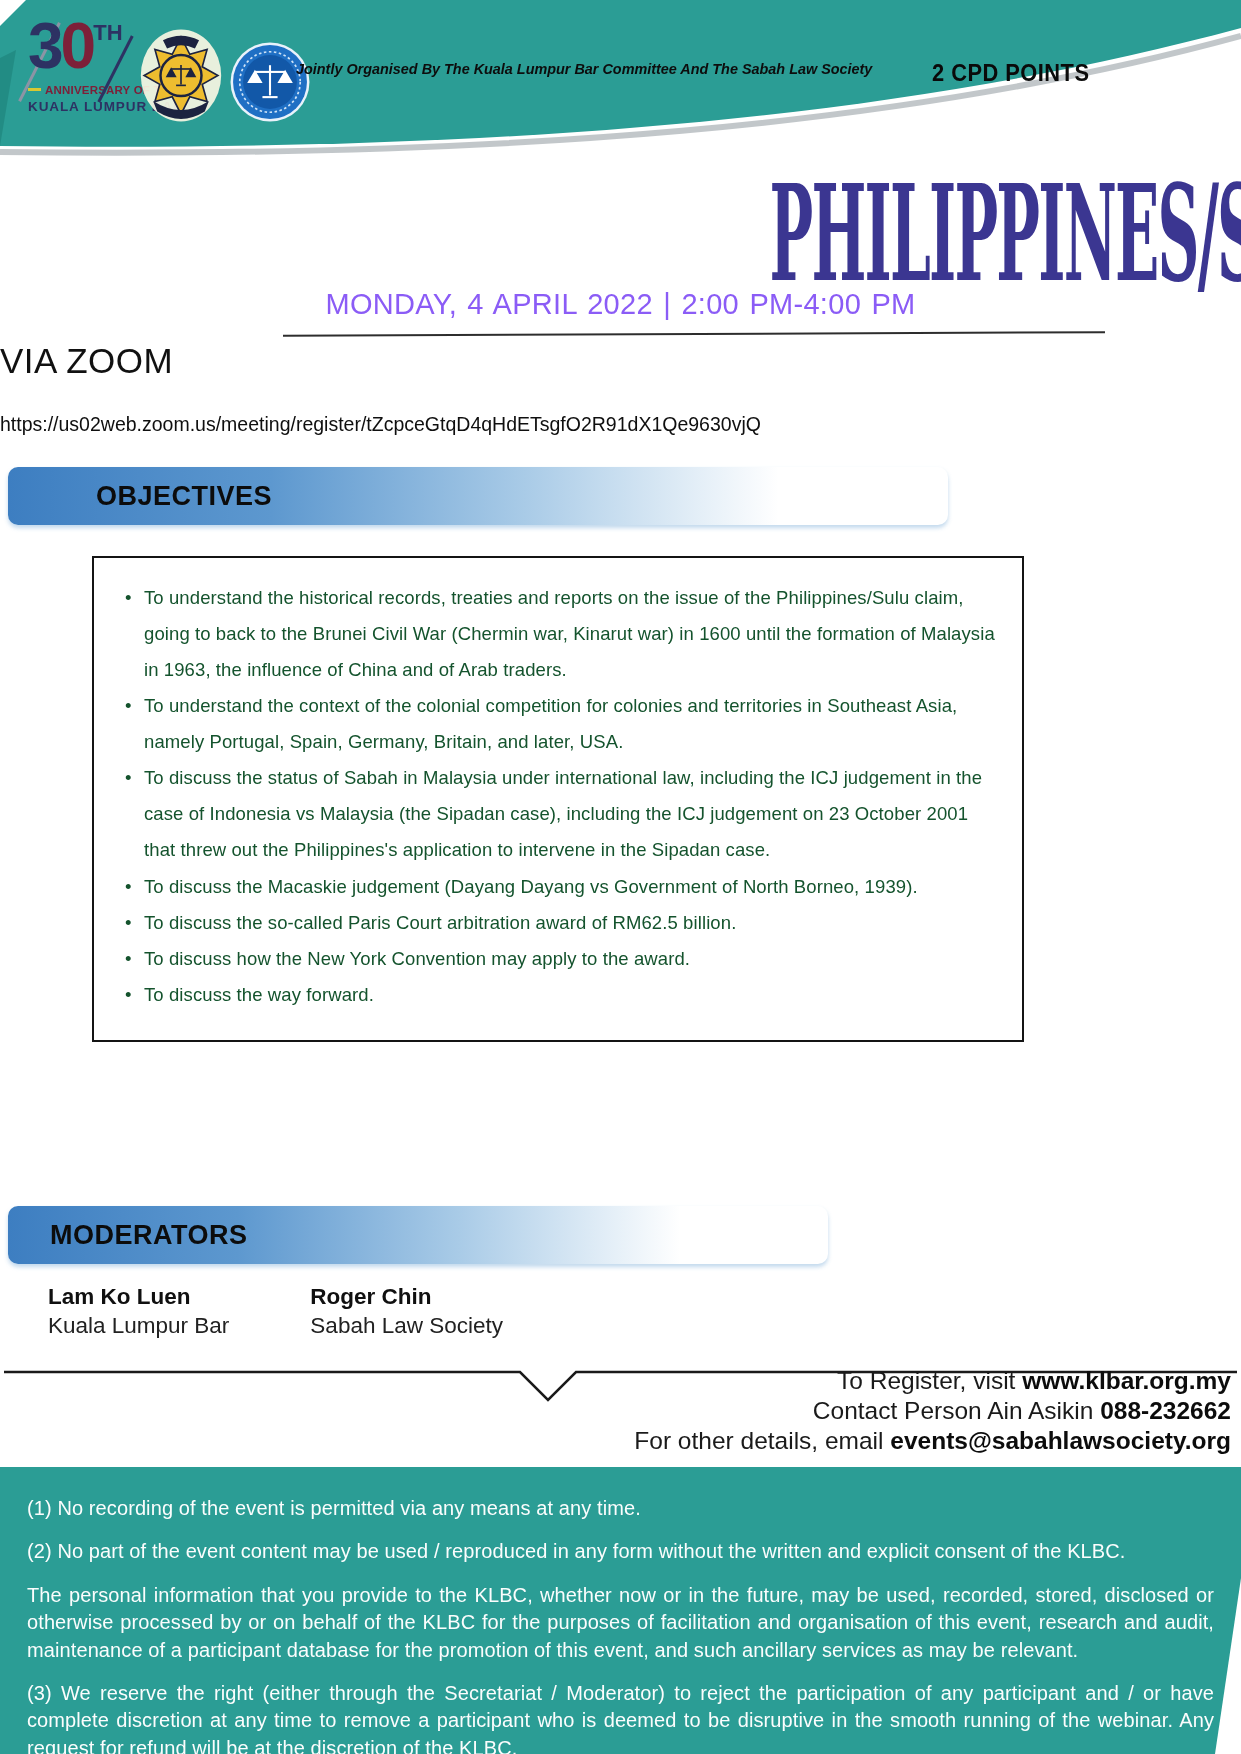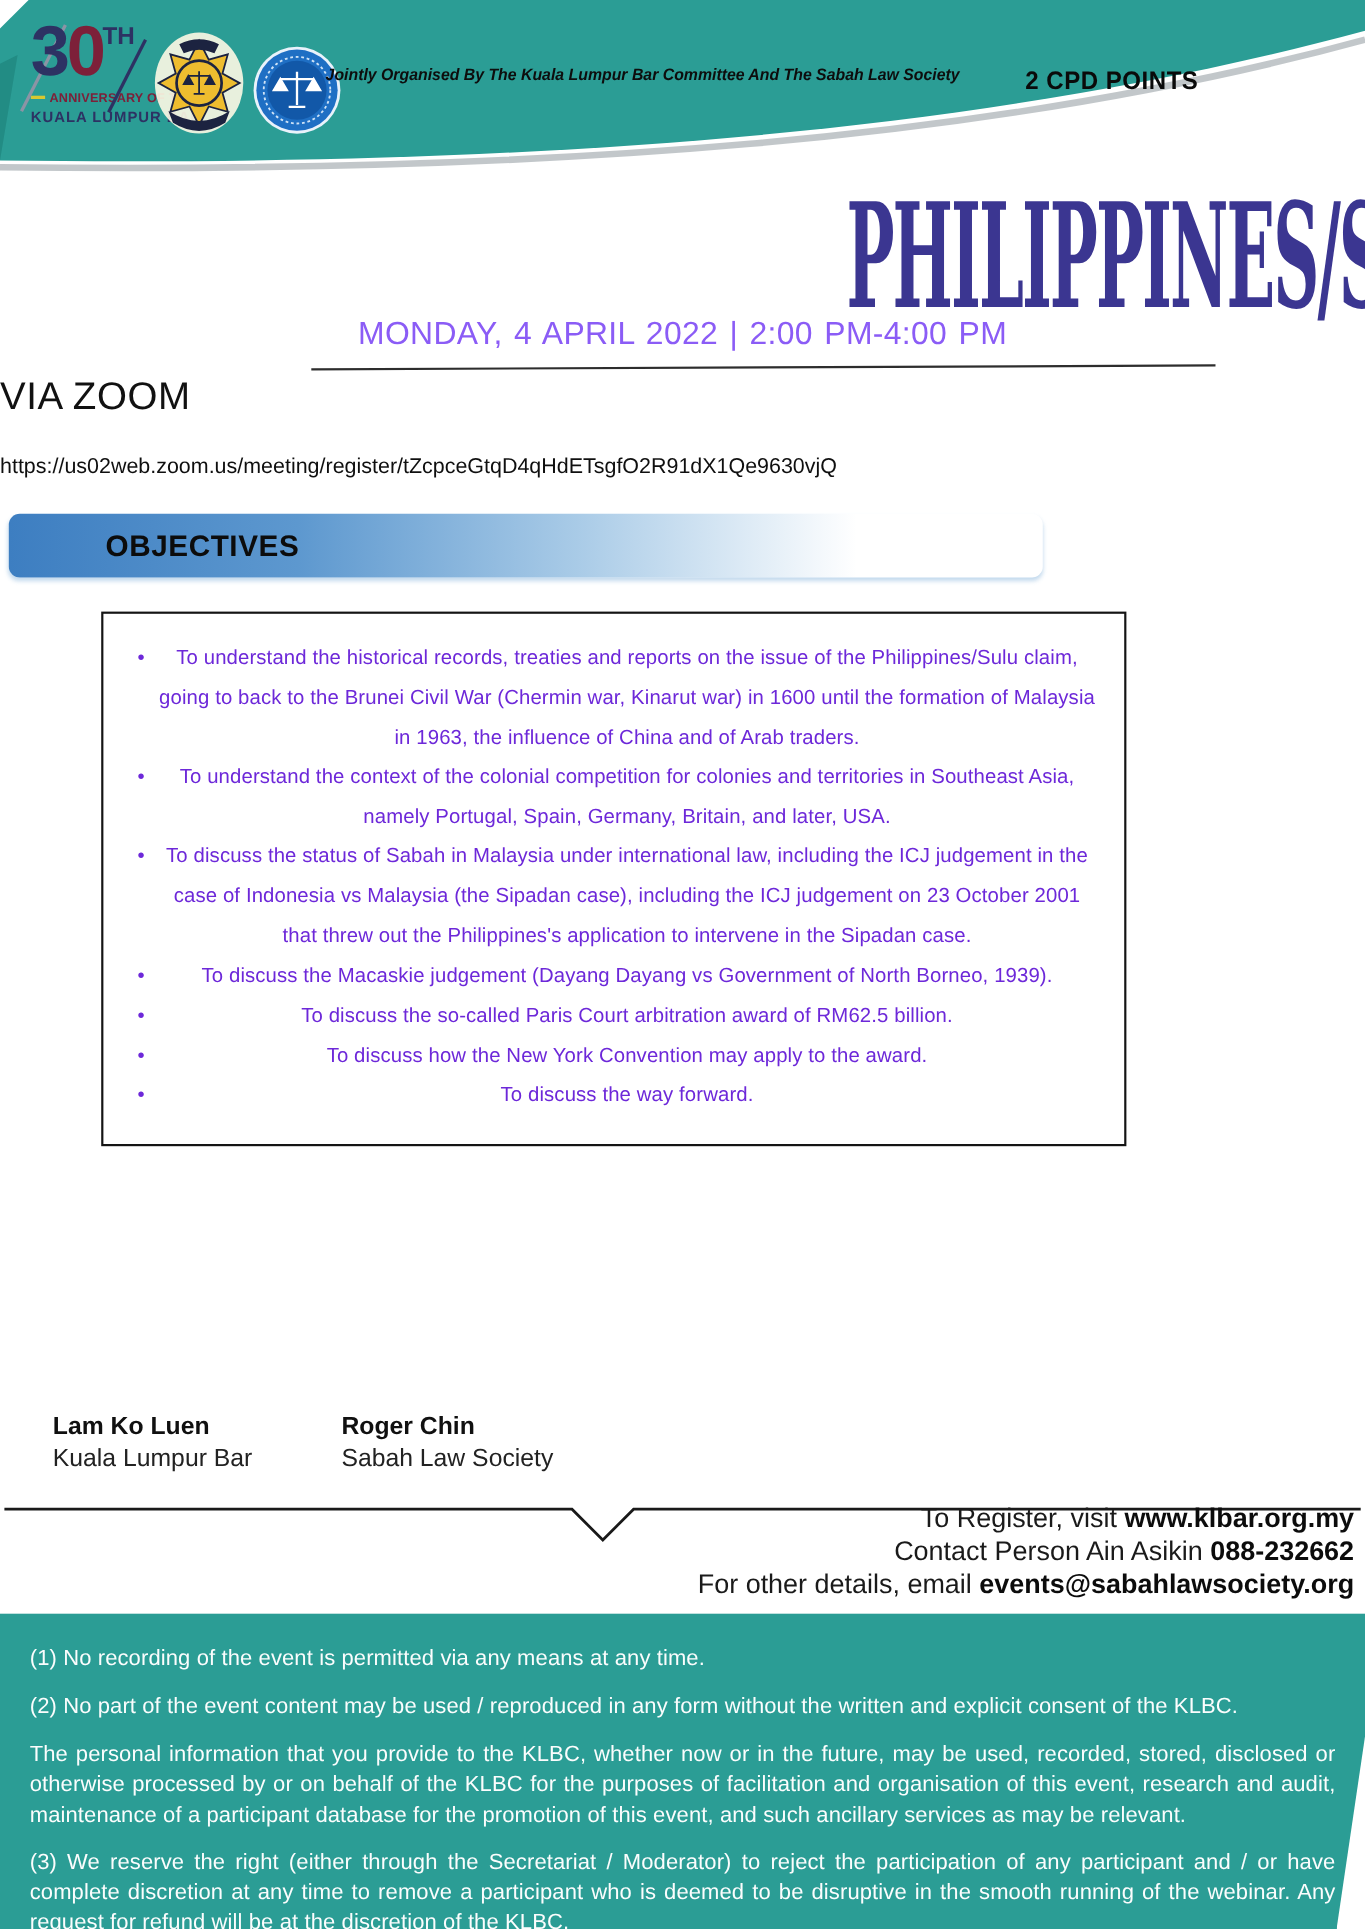--- a/index.html
+++ b/index.html
@@ -37,21 +37,21 @@
   .section-bar { position:absolute; left:8px; width:940px; height:58px; border-radius:10px;
     background:linear-gradient(to right, #3d7ec1 0%, #5d98cf 28%, #a9cbe7 55%, rgba(255,255,255,0) 82%);
     box-shadow:0 3px 4px rgba(120,170,215,.45); }
   .section-bar .bar-label { font-size:27px; font-weight:800; color:#0c0c0c; line-height:58px; padding-left:88px; letter-spacing:.5px; }
   .bar-objectives { top:467px; }
   .bar-moderators { top:1206px; width:820px; }
   .bar-moderators .bar-label { padding-left:42px; }
 
   
   .obj-box { position:absolute; left:92px; top:556px; width:932px; height:486px; border:2.5px solid #141414; box-sizing:border-box; padding:22px 26px 0 28px; background:#fff; }
-  .obj-list { list-style:none; margin:0; padding:0; font-size:18.5px; color:#6d28d9; letter-spacing:.1px;text-align:center; }
+  .obj-list { list-style:none; margin:0; padding:0; font-size:18.5px; color:#14532d; letter-spacing:.1px; }
   .obj-list li { position:relative; padding-left:22px; line-height:1.95; }
   .obj-list li::before { content:"\2022"; position:absolute; left:3px; top:0; }
 
   
   .mods { position:absolute; left:48px; top:1284px; display:flex; gap:81px; }
   .mod-name { font-size:22.5px; font-weight:700; color:#101010; margin-bottom:3px; }
   .mod-affil { font-size:22.5px; color:#222; }
 
   
   .divider-svg { position:absolute; left:0; top:1360px; }
@@ -132,20 +132,23 @@
       <li>To understand the historical records, treaties and reports on the issue of the Philippines/Sulu claim, going to back to the Brunei Civil War (Chermin war, Kinarut war) in 1600 until the formation of Malaysia in 1963, the influence of China and of Arab traders.</li>
       <li>To understand the context of the colonial competition for colonies and territories in Southeast Asia, namely Portugal, Spain, Germany, Britain, and later, USA.</li>
       <li>To discuss the status of Sabah in Malaysia under international law, including the ICJ judgement in the case of Indonesia vs Malaysia (the Sipadan case), including the ICJ judgement on 23 October 2001 that threw out the Philippines's application to intervene in the Sipadan case.</li>
       <li>To discuss the Macaskie judgement (Dayang Dayang vs Government of North Borneo, 1939).</li>
       <li>To discuss the so-called Paris Court arbitration award of RM62.5 billion.</li>
       <li>To discuss how the New York Convention may apply to the award.</li>
       <li>To discuss the way forward.</li>
     </ul>
   </div>
 
+  <div class="section-bar bar-moderators">
+    <div class="bar-label">MODERATORS</div>
+  </div>
 
   <div class="mods">
     <div class="mod">
       <div class="mod-name">Lam Ko Luen</div>
       <div class="mod-affil">Kuala Lumpur Bar</div>
     </div>
     <div class="mod">
       <div class="mod-name">Roger Chin</div>
       <div class="mod-affil">Sabah Law Society</div>
     </div>

